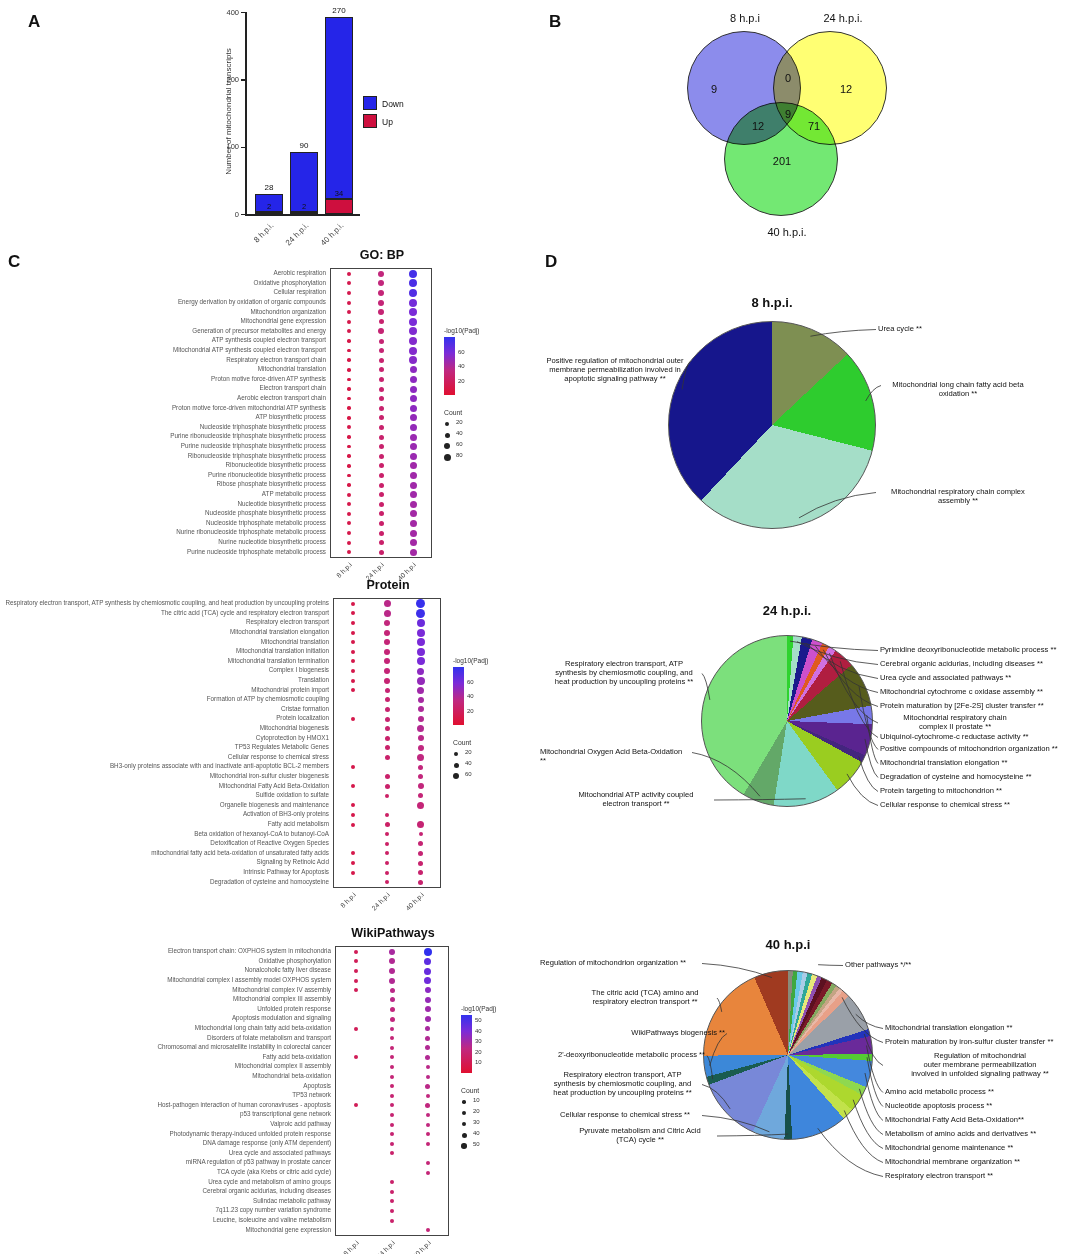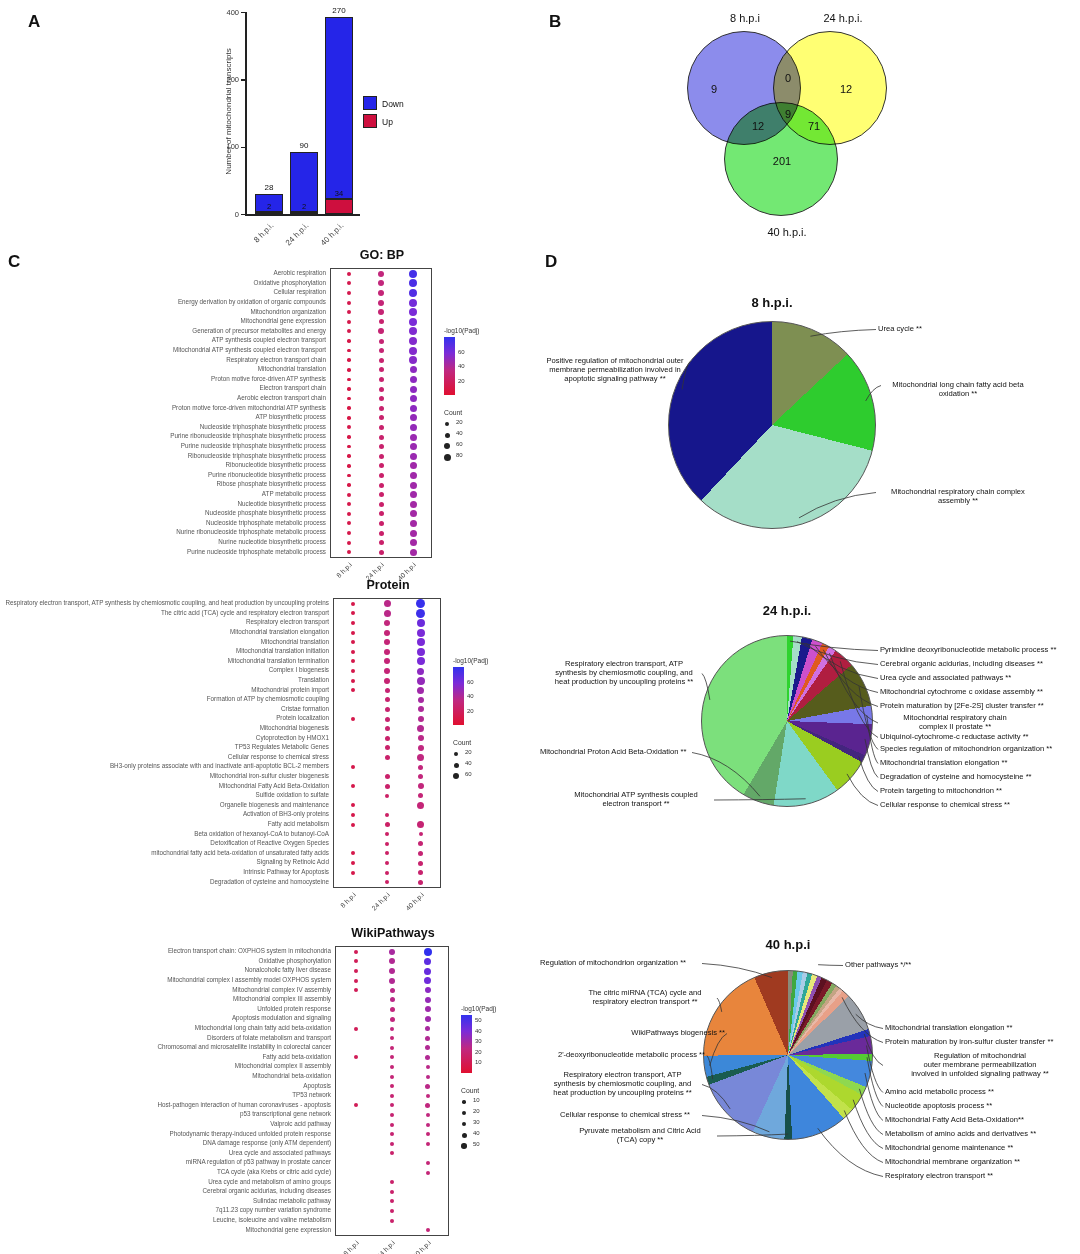--- a/index.html
+++ b/index.html
@@ -533,44 +533,44 @@
       <div>Protein maturation by [2Fe-2S] cluster transfer **</div>
     </div>
     <div class="pie-label" style="left: 340px; top: 139px; width: 150px; text-align: center;">
       <div>Mitochondrial respiratory chain</div>
       <div>complex II prostate **</div>
     </div>
     <div class="pie-label" style="left: 340px; top: 158px; width: 198px; text-align: left;">
       <div>Ubiquinol-cytochrome-c reductase activity **</div>
     </div>
     <div class="pie-label" style="left: 340px; top: 170px; width: 198px; text-align: left;">
-      <div>Species regulation of mitochondrion organization **</div>
+      <div>Positive compounds of mitochondrion organization **</div>
     </div>
     <div class="pie-label" style="left: 340px; top: 184px; width: 198px; text-align: left;">
       <div>Mitochondrial translation elongation **</div>
     </div>
     <div class="pie-label" style="left: 340px; top: 198px; width: 198px; text-align: left;">
       <div>Degradation of cysteine and homocysteine **</div>
     </div>
     <div class="pie-label" style="left: 340px; top: 212px; width: 198px; text-align: left;">
       <div>Protein targeting to mitochondrion **</div>
     </div>
     <div class="pie-label" style="left: 340px; top: 226px; width: 198px; text-align: left;">
       <div>Cellular response to chemical stress **</div>
     </div>
     <div class="pie-label" style="left: 8px; top: 85px; width: 152px; text-align: center;">
       <div>Respiratory electron transport, ATP</div>
       <div>synthesis by chemiosmotic coupling, and</div>
       <div>heat production by uncoupling proteins **</div>
     </div>
     <div class="pie-label" style="left: 0px; top: 173px; width: 150px; text-align: left;">
-      <div>Mitochondrial Proton Acid Beta-Oxidation **</div>
+      <div>Mitochondrial Oxygen Acid Beta-Oxidation **</div>
     </div>
     <div class="pie-label" style="left: 20px; top: 216px; width: 152px; text-align: center;">
-      <div>Mitochondrial ATP synthesis coupled</div>
+      <div>Mitochondrial ATP activity coupled</div>
       <div>electron transport **</div>
     </div>
   </div>
 <div class="abs" id="pie40" style="left:540px;top:925px;width:540px;height:329px;">
     <div class="pie-title" style="left: 178px; top: 12px; width: 140px;">40 h.p.i</div>
     <div class="pie-circle" style="left: 163px; top: 45px; width: 170px; height: 170px; background: conic-gradient(rgb(138, 138, 122) 0deg, rgb(138, 138, 122) 3.24deg, rgb(63, 168, 63) 3.24deg, rgb(63, 168, 63) 6.49deg, rgb(105, 201, 232) 6.49deg, rgb(105, 201, 232) 10.14deg, rgb(169, 204, 232) 10.14deg, rgb(169, 204, 232) 13.38deg, rgb(47, 168, 152) 13.38deg, rgb(47, 168, 152) 16.62deg, rgb(232, 232, 122) 16.62deg, rgb(232, 232, 122) 20.27deg, rgb(143, 79, 176) 20.27deg, rgb(143, 79, 176) 23.51deg, rgb(92, 16, 32) 23.51deg, rgb(92, 16, 32) 27.57deg, rgb(122, 24, 40) 27.57deg, rgb(122, 24, 40) 31.62deg, rgb(132, 168, 96) 31.62deg, rgb(132, 168, 96) 34.86deg, rgb(196, 164, 132) 34.86deg, rgb(196, 164, 132) 37.7deg, rgb(232, 184, 168) 37.7deg, rgb(232, 184, 168) 40.54deg, rgb(232, 160, 136) 40.54deg, rgb(232, 160, 136) 45.81deg, rgb(154, 160, 168) 45.81deg, rgb(154, 160, 168) 72.16deg, rgb(34, 51, 187) 72.16deg, rgb(34, 51, 187) 77.03deg, rgb(106, 42, 154) 77.03deg, rgb(106, 42, 154) 89.19deg, rgb(85, 204, 51) 89.19deg, rgb(85, 204, 51) 94.05deg, rgb(68, 136, 221) 94.05deg, rgb(68, 136, 221) 112.3deg, rgb(143, 216, 79) 112.3deg, rgb(143, 216, 79) 118.38deg, rgb(173, 216, 46) 118.38deg, rgb(173, 216, 46) 130.54deg, rgb(194, 226, 74) 130.54deg, rgb(194, 226, 74) 138.65deg, rgb(62, 134, 220) 138.65deg, rgb(62, 134, 220) 177.16deg, rgb(23, 80, 74) 177.16deg, rgb(23, 80, 74) 182.43deg, rgb(111, 168, 220) 182.43deg, rgb(111, 168, 220) 204.73deg, rgb(120, 136, 216) 204.73deg, rgb(120, 136, 216) 249.32deg, rgb(26, 92, 80) 249.32deg, rgb(26, 92, 80) 255deg, rgb(60, 136, 216) 255deg, rgb(60, 136, 216) 269.59deg, rgb(232, 133, 60) 269.59deg, rgb(232, 133, 60) 336.49deg, rgb(160, 58, 32) 336.49deg, rgb(160, 58, 32) 360deg);"></div>
     <svg class="lines" width="540px" height="329px">
       <path d="M303 40.5 Q289.31721957180594 40.378669485024375 278.12221740328357 39.691129900162494" fill="none" stroke="#333" stroke-width="0.8"></path>
       <path d="M343 103.5 Q328.0122088738551 101.3655389960448 315.74947067973653 89.27025997363205" fill="none" stroke="#333" stroke-width="0.8"></path>
       <path d="M343 117.5 Q320.49893887303637 110.72780928454426 302.088979769157 72.3520618969618" fill="none" stroke="#333" stroke-width="0.8"></path>
@@ -622,34 +622,34 @@
     <div class="pie-label" style="left: 345px; top: 233px; width: 190px; text-align: left;">
       <div>Mitochondrial membrane organization **</div>
     </div>
     <div class="pie-label" style="left: 345px; top: 247px; width: 190px; text-align: left;">
       <div>Respiratory electron transport **</div>
     </div>
     <div class="pie-label" style="left: 0px; top: 34px; width: 160px; text-align: left;">
       <div>Regulation of mitochondrion organization **</div>
     </div>
     <div class="pie-label" style="left: 35px; top: 64px; width: 140px; text-align: center;">
-      <div>The citric miRNA (TCA) cycle and</div>
+      <div>The citric acid (TCA) amino and</div>
       <div>respiratory electron transport **</div>
     </div>
     <div class="pie-label" style="left: 55px; top: 104px; width: 130px; text-align: right;">
       <div>WikiPathways biogenesis **</div>
     </div>
     <div class="pie-label" style="left: 0px; top: 126px; width: 165px; text-align: right;">
       <div>2'-deoxyribonucleotide metabolic process **</div>
     </div>
     <div class="pie-label" style="left: 5px; top: 146px; width: 155px; text-align: center;">
       <div>Respiratory electron transport, ATP</div>
       <div>synthesis by chemiosmotic coupling, and</div>
       <div>heat production by uncoupling proteins **</div>
     </div>
     <div class="pie-label" style="left: 10px; top: 186px; width: 150px; text-align: center;">
       <div>Cellular response to chemical stress **</div>
     </div>
     <div class="pie-label" style="left: 25px; top: 202px; width: 150px; text-align: center;">
       <div>Pyruvate metabolism and Citric Acid</div>
-      <div>(TCA) copy **</div>
+      <div>(TCA) cycle **</div>
     </div>
   </div>
 
 </body></html>

